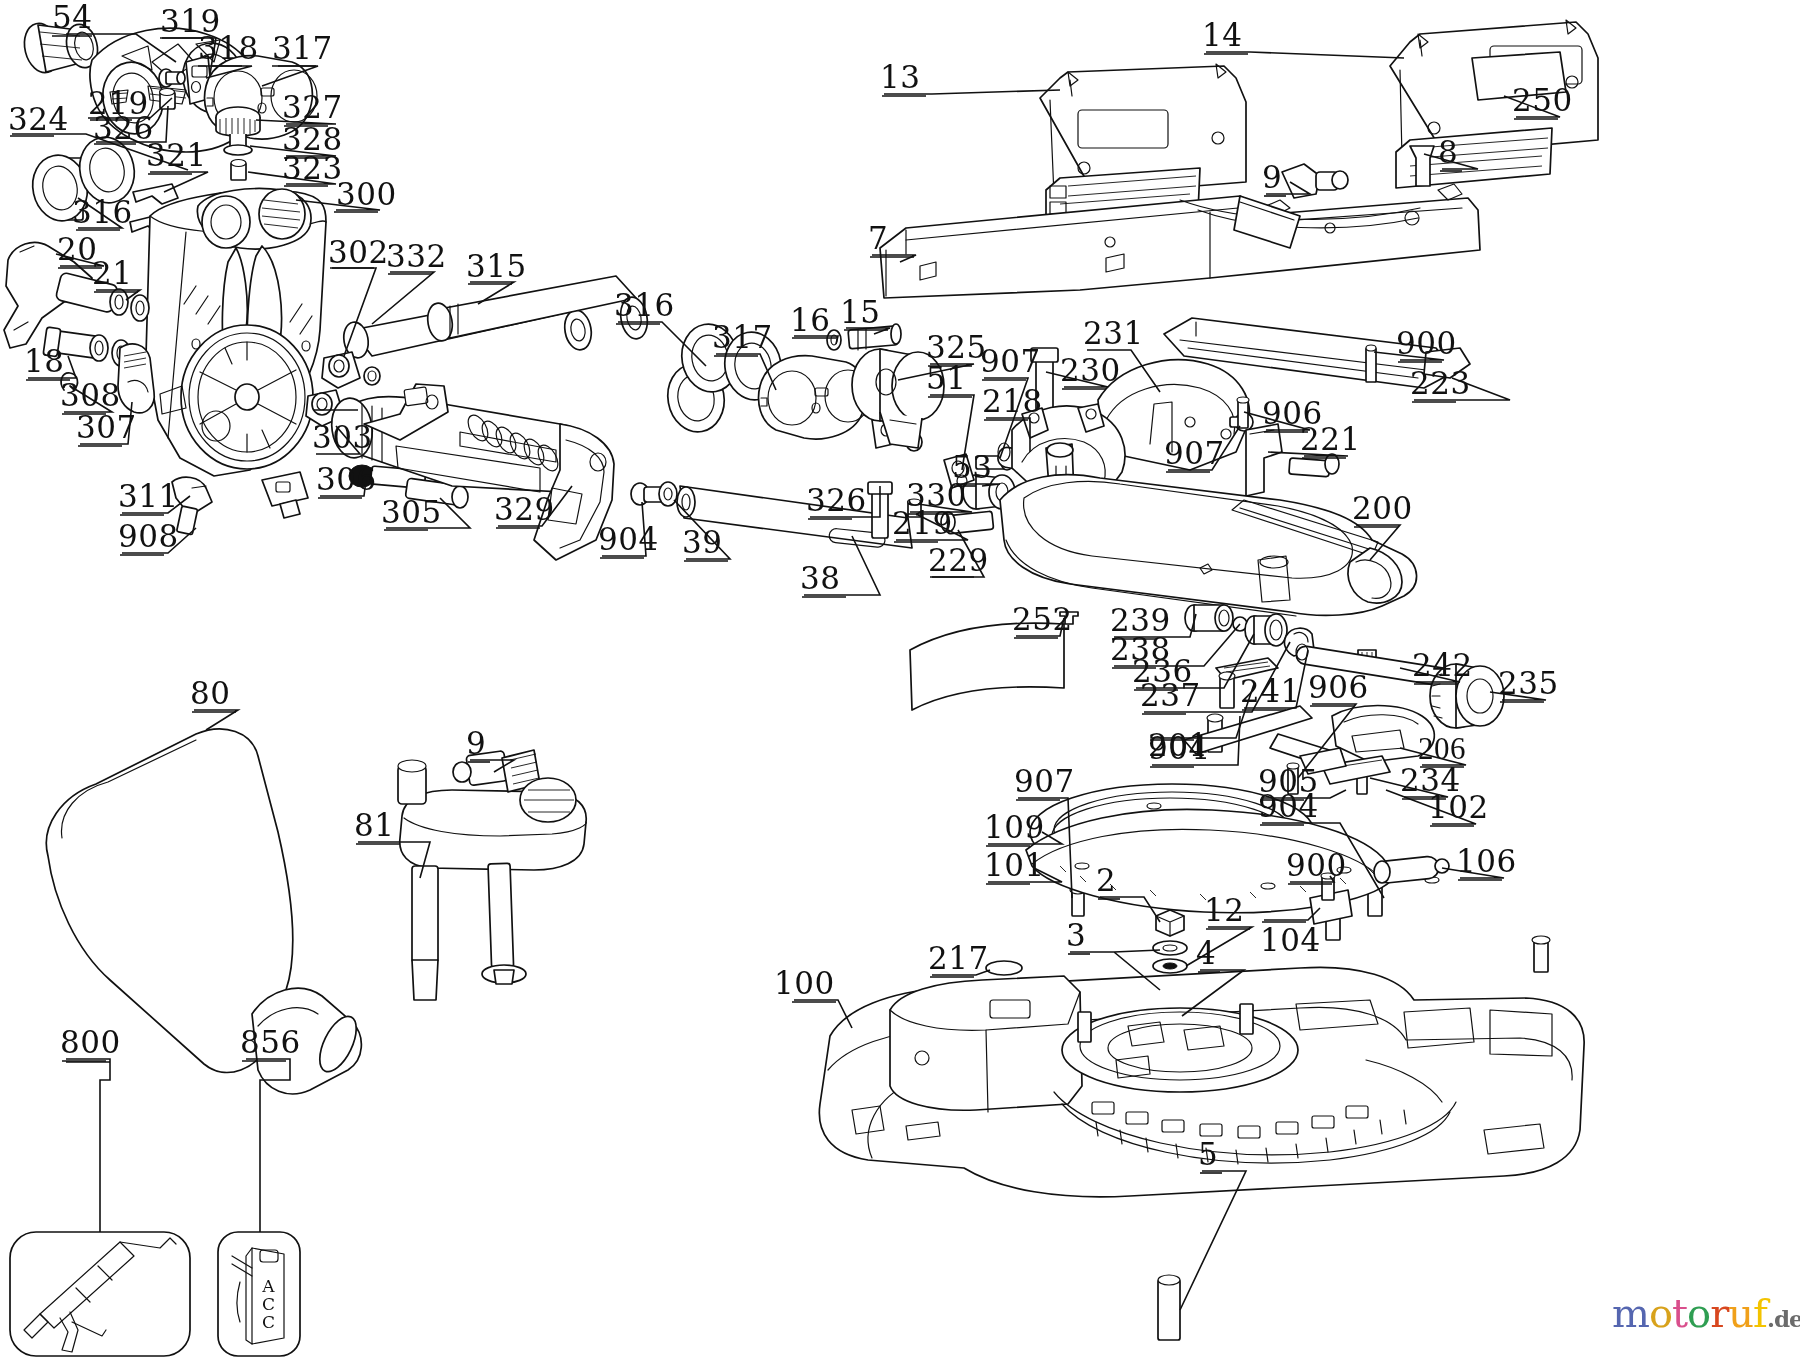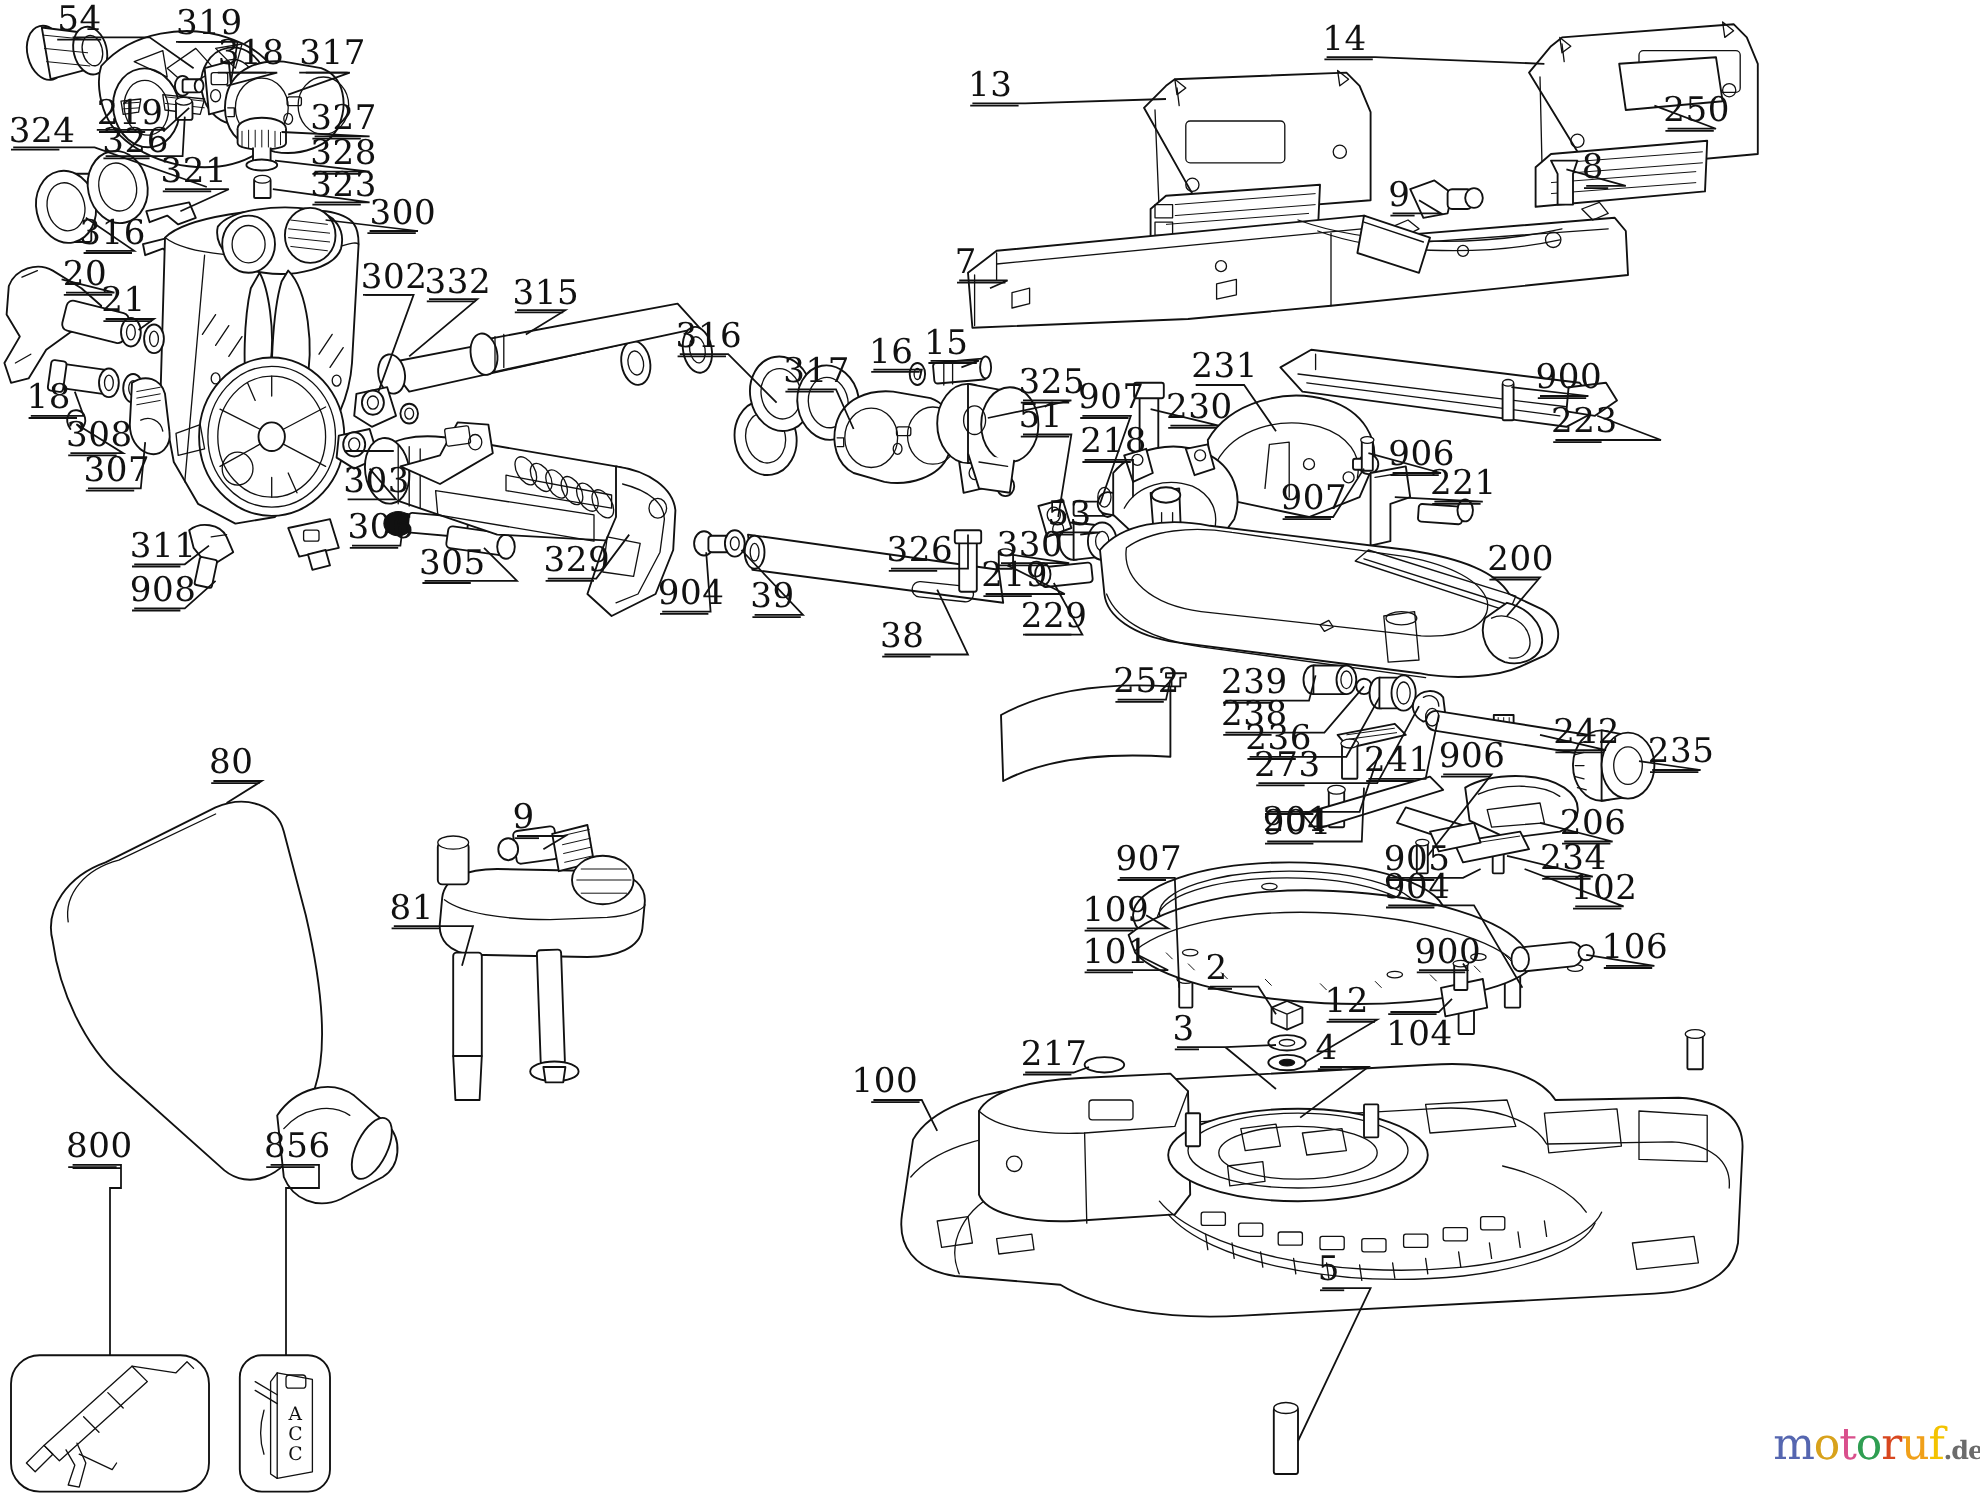--- a/index.html
+++ b/index.html
@@ -914,28 +914,28 @@
   <div class="callout" style="left:806px;top:485px;">326</div>
   <div class="callout" style="left:906px;top:480px;">330</div>
   <div class="callout" style="left:892px;top:508px;">219</div>
   <div class="callout" style="left:952px;top:452px;">53</div>
   <div class="callout" style="left:928px;top:545px;">229</div>
   <div class="callout" style="left:1352px;top:493px;">200</div>
   <div class="callout" style="left:1012px;top:604px;">252</div>
   <div class="callout" style="left:1110px;top:605px;">239</div>
   <div class="callout" style="left:1110px;top:634px;">238</div>
   <div class="callout" style="left:1132px;top:656px;">236</div>
-  <div class="callout" style="left:1140px;top:680px;">273</div>
+  <div class="callout" style="left:1140px;top:680px;">237</div>
   <div class="callout" style="left:1148px;top:706px;margin-top:24px;">201</div>
   <div class="callout" style="left:1148px;top:733px;">904</div>
   <div class="callout" style="left:1240px;top:676px;">241</div>
   <div class="callout" style="left:1308px;top:672px;">906</div>
   <div class="callout" style="left:1412px;top:650px;">242</div>
   <div class="callout" style="left:1498px;top:668px;">235</div>
-  <div class="callout" style="left:1418px;top:733px;">206</div>
+  <div class="callout" style="left:1418px;top:733px;font-family:Liberation Serif, serif;">206</div>
   <div class="callout" style="left:1400px;top:765px;">234</div>
   <div class="callout" style="left:1428px;top:792px;">102</div>
   <div class="callout" style="left:1258px;top:766px;">905</div>
   <div class="callout" style="left:1258px;top:791px;">904</div>
   <div class="callout" style="left:1014px;top:766px;">907</div>
   <div class="callout" style="left:984px;top:812px;">109</div>
   <div class="callout" style="left:984px;top:850px;">101</div>
   <div class="callout" style="left:1096px;top:865px;">2</div>
   <div class="callout" style="left:1066px;top:920px;">3</div>
   <div class="callout" style="left:1204px;top:895px;">12</div>

